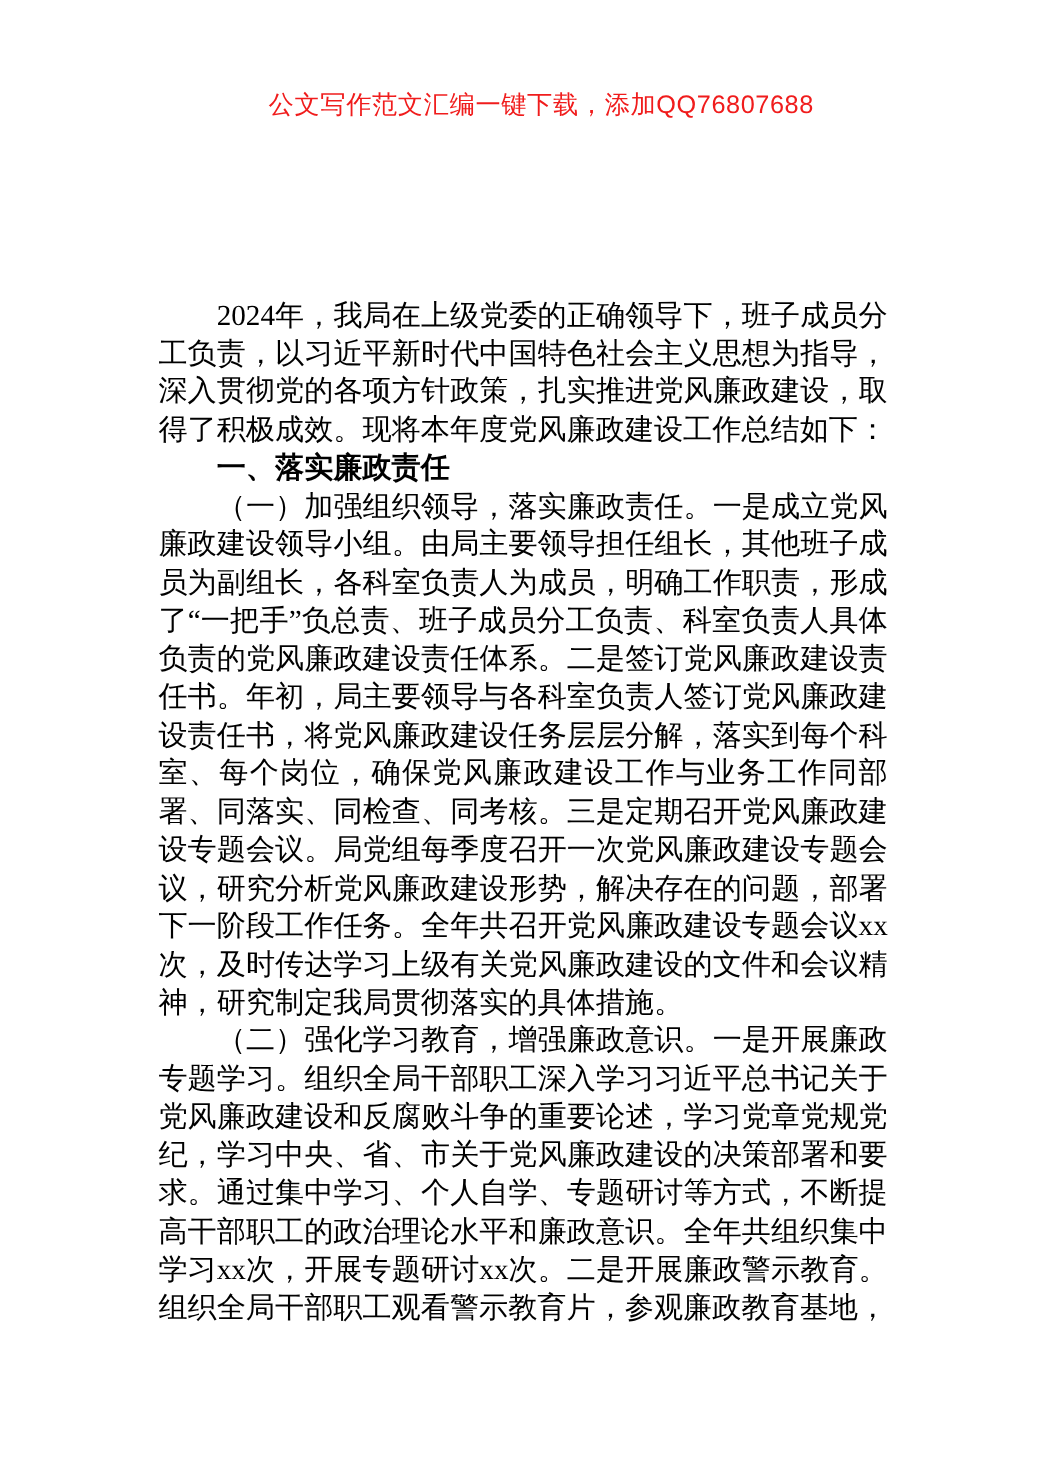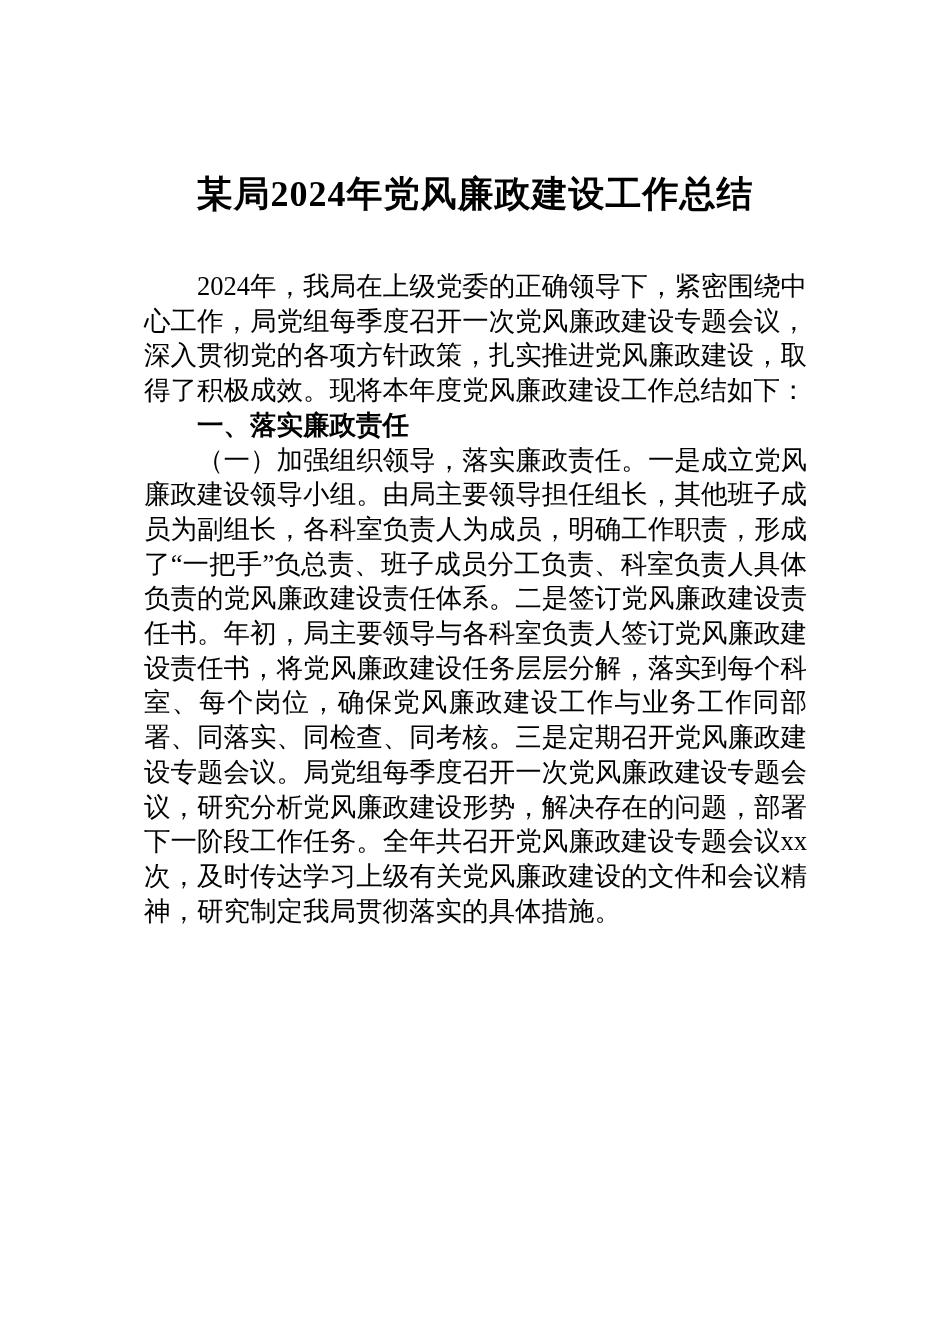--- a/index.html
+++ b/index.html
@@ -58,22 +58,23 @@
   .body-text p.section-heading {
     font-family: "Liberation Sans", "DejaVu Sans", sans-serif;
     font-weight: 700;
   }
 </style>
 </head>
 <body>
 
 <div class="page">
 
+  <div class="notice">公文写作范文汇编一键下载，添加QQ76807688</div>
 
-  <h1 class="doc-title">某局2024年党风廉政建设工作总结</h1>
 
   <div class="body-text">
-    <p>2024年，我局在上级党委的正确领导下，紧密围绕中心工作，局党组每季度召开一次党风廉政建设专题会议，深入贯彻党的各项方针政策，扎实推进党风廉政建设，取得了积极成效。现将本年度党风廉政建设工作总结如下：</p>
+    <p>2024年，我局在上级党委的正确领导下，班子成员分工负责，以习近平新时代中国特色社会主义思想为指导，深入贯彻党的各项方针政策，扎实推进党风廉政建设，取得了积极成效。现将本年度党风廉政建设工作总结如下：</p>
     <p class="section-heading">一、落实廉政责任</p>
     <p>（一）加强组织领导，落实廉政责任。一是成立党风廉政建设领导小组。由局主要领导担任组长，其他班子成员为副组长，各科室负责人为成员，明确工作职责，形成了“一把手”负总责、班子成员分工负责、科室负责人具体负责的党风廉政建设责任体系。二是签订党风廉政建设责任书。年初，局主要领导与各科室负责人签订党风廉政建设责任书，将党风廉政建设任务层层分解，落实到每个科室、每个岗位，确保党风廉政建设工作与业务工作同部署、同落实、同检查、同考核。三是定期召开党风廉政建设专题会议。局党组每季度召开一次党风廉政建设专题会议，研究分析党风廉政建设形势，解决存在的问题，部署下一阶段工作任务。全年共召开党风廉政建设专题会议xx次，及时传达学习上级有关党风廉政建设的文件和会议精神，研究制定我局贯彻落实的具体措施。</p>
+    <p>（二）强化学习教育，增强廉政意识。一是开展廉政专题学习。组织全局干部职工深入学习习近平总书记关于党风廉政建设和反腐败斗争的重要论述，学习党章党规党纪，学习中央、省、市关于党风廉政建设的决策部署和要求。通过集中学习、个人自学、专题研讨等方式，不断提高干部职工的政治理论水平和廉政意识。全年共组织集中学习xx次，开展专题研讨xx次。二是开展廉政警示教育。组织全局干部职工观看警示教育片，参观廉政教育基地，</p>
   </div>
 
 </div>
 
 </body></html>

